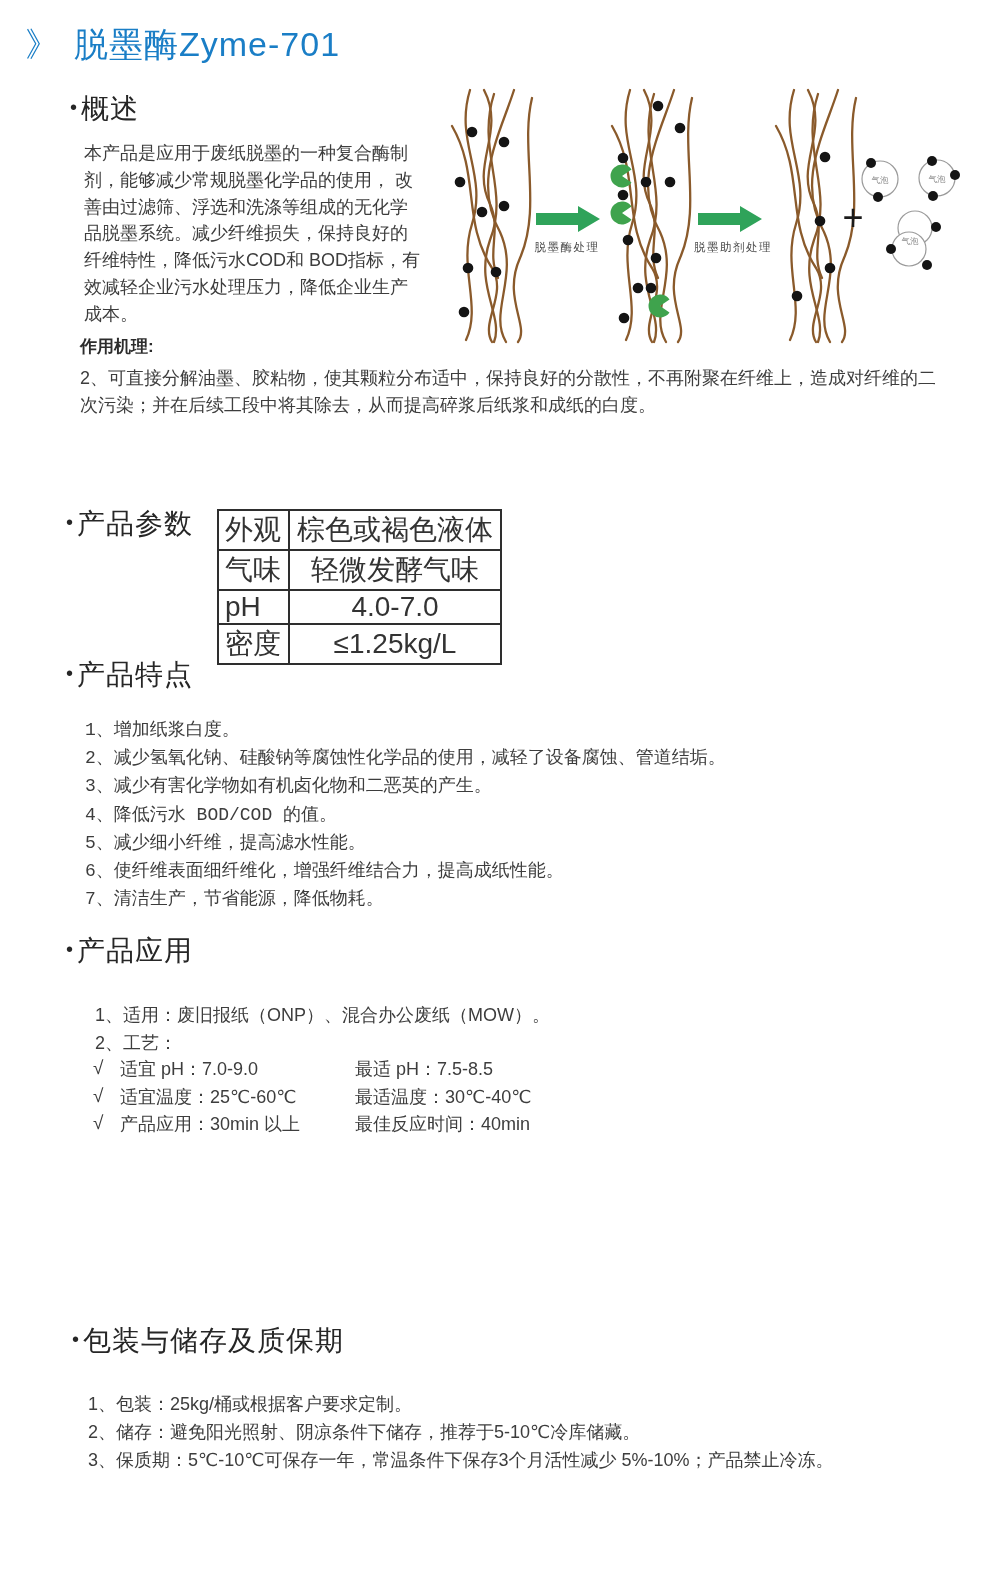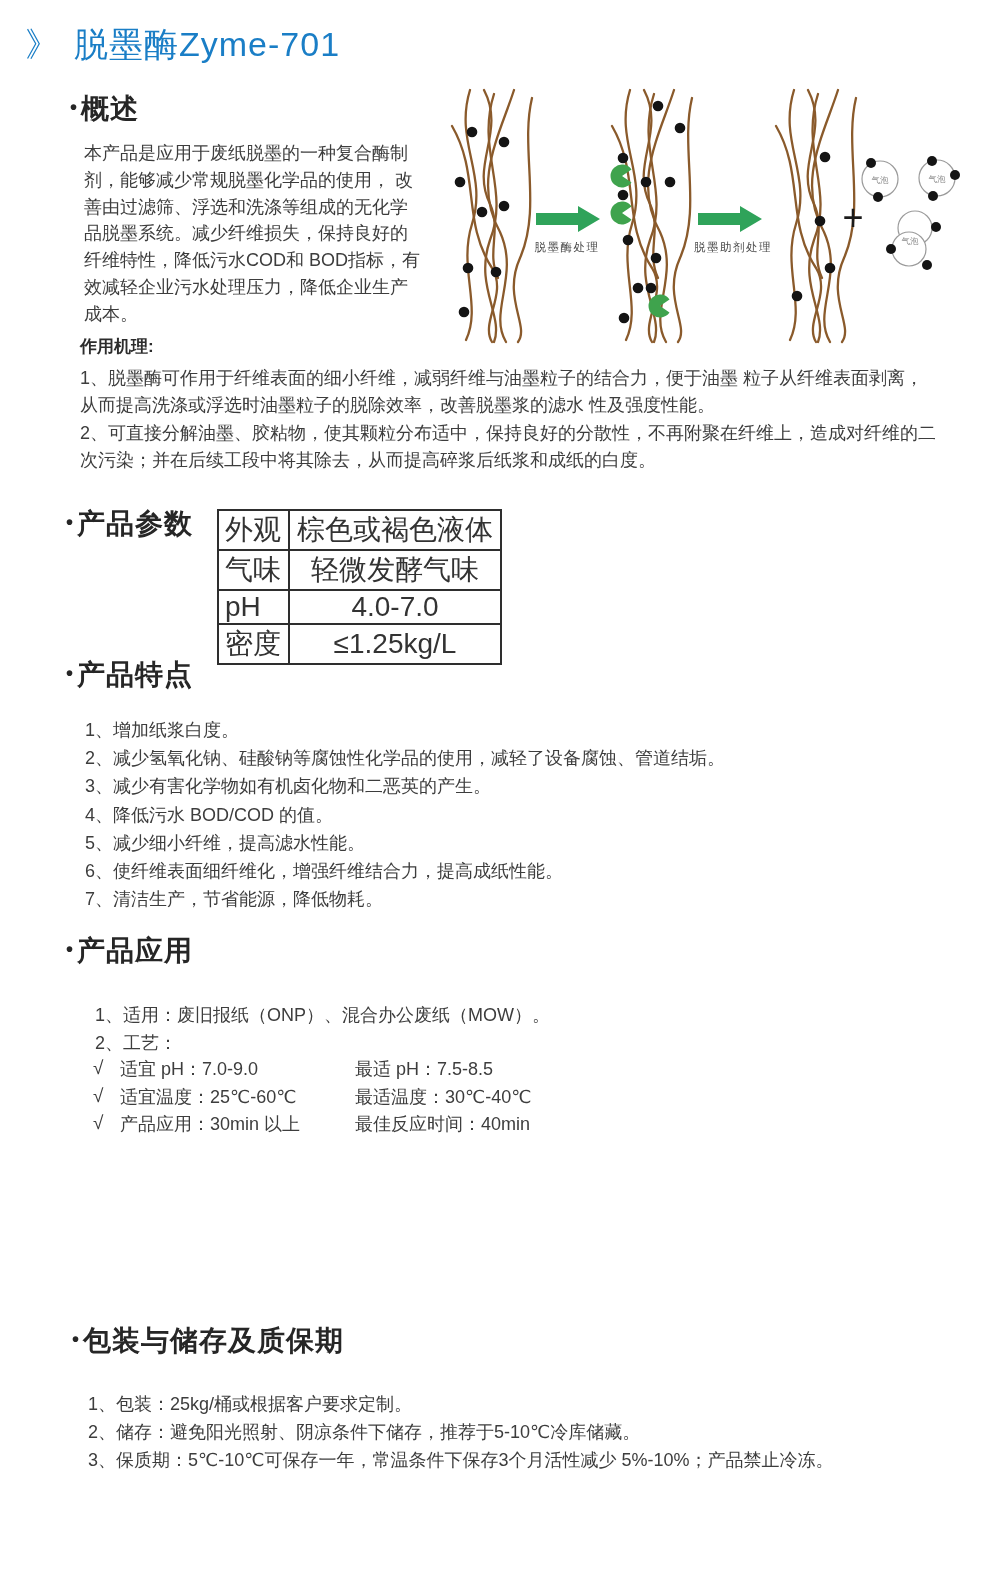--- a/index.html
+++ b/index.html
@@ -6,36 +6,36 @@
   .page{
     position:relative;width:1000px;height:1579px;background:#ffffff;
     font-family:"Liberation Sans","DejaVu Sans",sans-serif;
     color:#3a3a3a;overflow:hidden;
   }
   .abs{position:absolute;margin:0;}
   
   .doc-title{left:25px;top:22px;font-size:34px;color:#1a7ec6;font-weight:500;letter-spacing:1px;}
   .doc-title .marker{margin-right:14px;}
   
-  .h2{font-size:28px;color:#262626;font-weight:700;letter-spacing:1px;}
+  .h2{font-size:28px;color:#262626;font-weight:400;letter-spacing:1px;}
   .h2 .dot{font-size:20px;vertical-align:4px;margin-right:3px;}
   
   .overview-p{left:84px;top:140px;width:340px;font-size:18px;line-height:26.8px;color:#3d3d3d;}
   
   .mech{left:80px;top:336px;width:856px;}
   .mech h3{margin:0 0 7px 0;font-size:17px;font-weight:700;color:#2c2c2c;line-height:22px;}
   .mech p{margin:0;font-size:18px;line-height:27.4px;color:#3d3d3d;}
   
   .params-table{border-collapse:collapse;}
   .params-table td{border:2px solid #2e2e2e;height:30px;font-size:28px;color:#333333;}
   .params-table .pl{width:60px;padding:0 3px 0 6px;text-align:left;}
   .params-table .pv{width:202px;text-align:center;padding:0 4px;}
   
   .plain-list p{margin:0;font-size:18px;color:#3d3d3d;}
-  .features-list p{line-height:28.2px;}
+  .features-list p{line-height:28.2px;font-family:Liberation Mono, monospace;}
   .pack-list p{line-height:28.2px;}
   .app-line{font-size:18px;color:#3d3d3d;}
   .prow{display:flex;height:27.6px;font-size:18px;color:#3d3d3d;}
   .prow .chk{width:27px;font-size:19px;}
   .prow .pcl{width:235px;}
   .usage p{margin:0;font-size:18px;line-height:27.5px;color:#3d3d3d;white-space:pre-wrap;}
   
   .diagram-svg{left:440px;top:88px;}
   .diagram-svg text{font-family:"Liberation Sans","DejaVu Sans",sans-serif;}
 </style>
@@ -128,21 +128,20 @@
     </g>
     <g fill="#8a8a8a" font-size="8.5" text-anchor="middle">
       <text x="440" y="95">气泡</text>
       <text x="497" y="94">气泡</text>
       <text x="470" y="156">气泡</text>
     </g>
   </svg>
 
   <div class="abs mech">
     <h3>作用机理:</h3>
-    <p>1、脱墨酶可作用于纤维表面的细小纤维，减弱纤维与油墨粒子的结合力，便于油墨 粒子从纤维表面剥离，从而提高洗涤或浮选时油墨粒子的脱除效率，改善脱墨浆的滤水 性及强度性能。</p>
     <p>2、可直接分解油墨、胶粘物，使其颗粒分布适中，保持良好的分散性，不再附聚在纤维上，造成对纤维的二次污染；并在后续工段中将其除去，从而提高碎浆后纸浆和成纸的白度。</p>
   </div>
 
   <h2 class="abs h2" style="left:66px;top:505px;"><span class="dot">•</span><span>产品参数</span></h2>
   <table class="abs params-table" style="left:217px;top:509px;">
     <tbody>
         <tr>
       <td class="pl">外观</td>
       <td class="pv">棕色或褐色液体</td>
     </tr>

